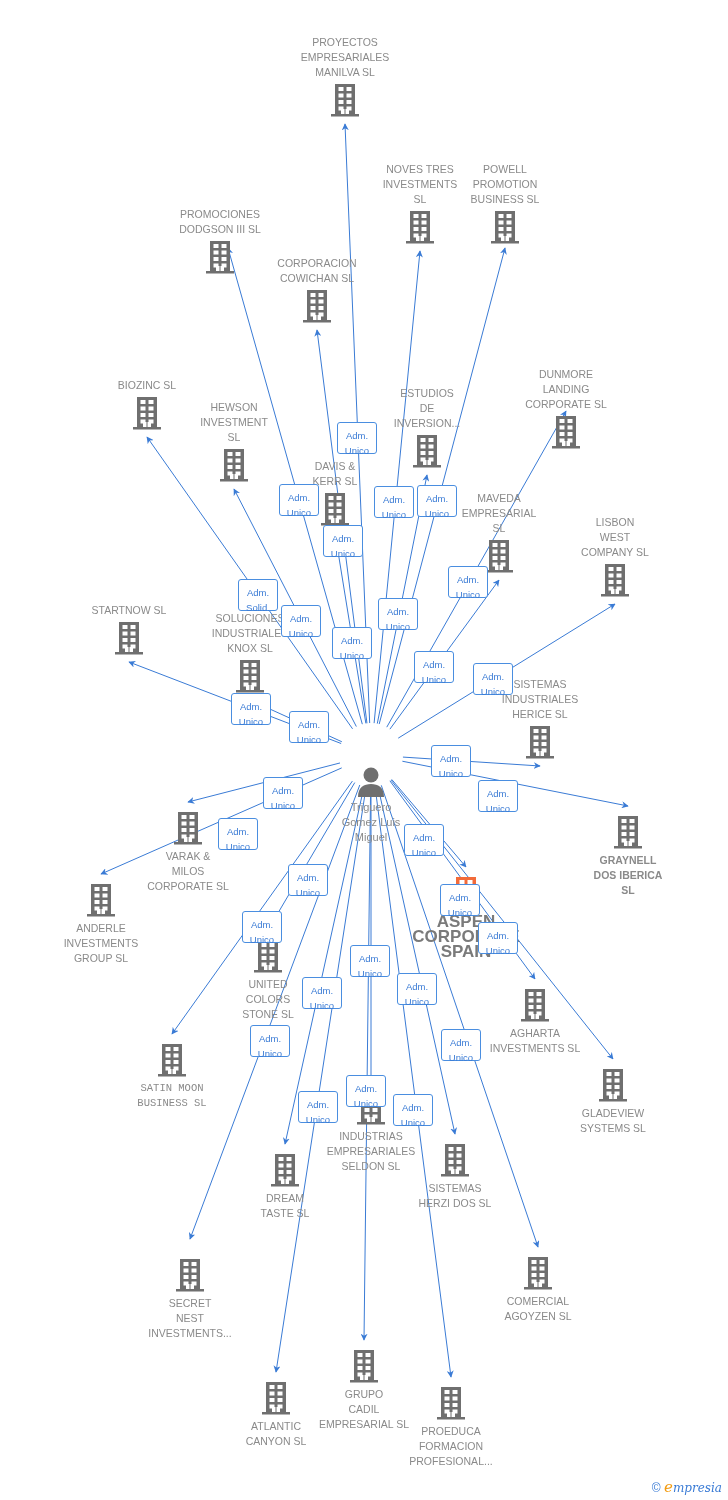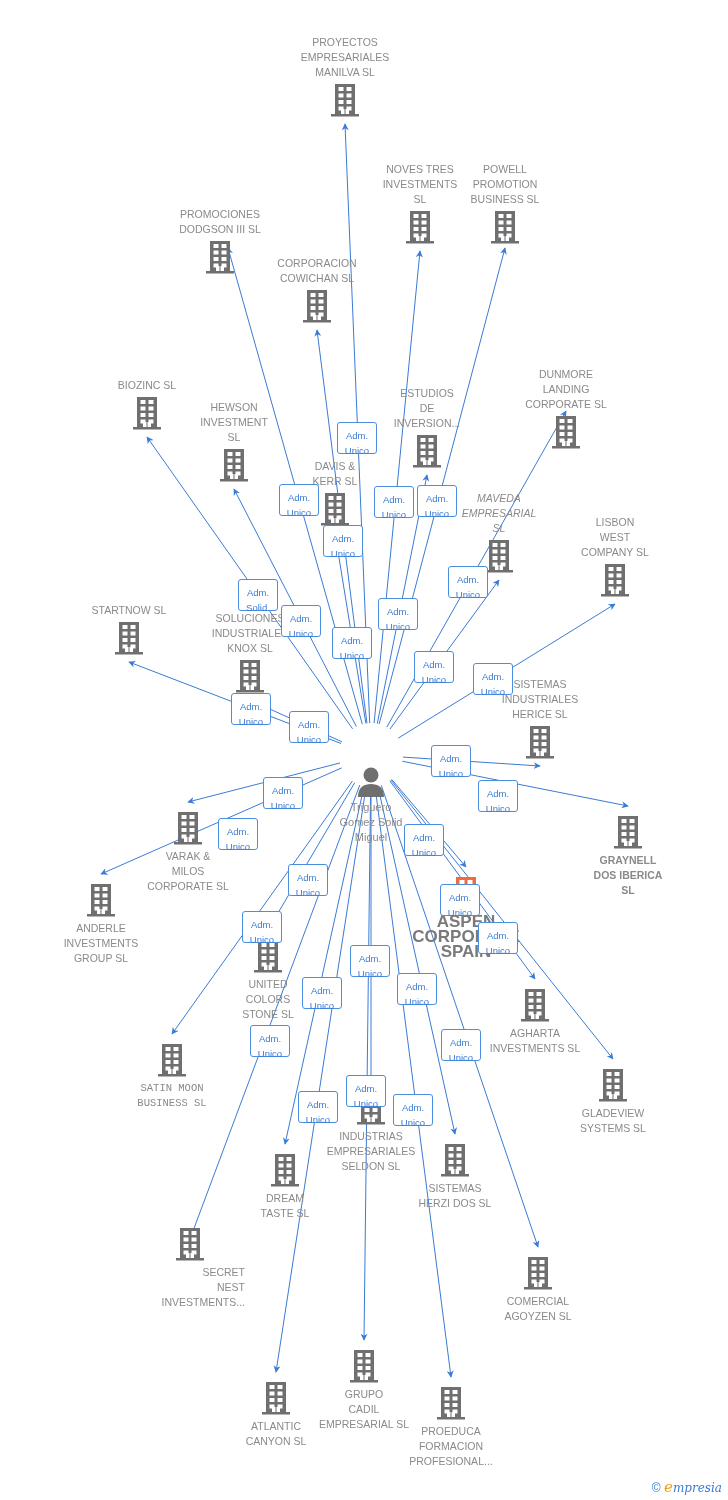--- a/index.html
+++ b/index.html
@@ -246,21 +246,21 @@
         <rect x="8.5" y="10.5" width="5" height="4" fill="#fff"></rect>
         <rect x="16.5" y="10.5" width="5" height="4" fill="#fff"></rect>
         <rect x="8.5" y="17" width="5" height="4" fill="#fff"></rect>
         <rect x="16.5" y="17" width="5" height="4" fill="#fff"></rect>
         <rect x="8.5" y="23.5" width="5" height="4" fill="#fff"></rect>
         <rect x="16.5" y="23.5" width="5" height="4" fill="#fff"></rect>
     <rect x="11" y="26" width="8" height="5" fill="#fff"></rect>
     <rect x="14.5" y="26" width="1" height="5" fill="#6f6f6f"></rect>
   </svg>
     </div>
-    <div class="node above" style="left: 499px; top: 491px; font-style: italic;">
+    <div class="node above" style="left: 499px; top: 491px;">
       <span class="label">MAVEDA</span>
       <span class="label">EMPRESARIAL</span>
       <span class="label">SL</span>
   <svg class="icon" viewBox="0 0 30 34">
     <rect x="5" y="1" width="20" height="30" fill="#6f6f6f"></rect>
     <rect x="1" y="31" width="28" height="2.5" fill="#6f6f6f"></rect>
     <rect x="8.5" y="4" width="5" height="4" fill="#fff"></rect>
         <rect x="16.5" y="4" width="5" height="4" fill="#fff"></rect>
         <rect x="8.5" y="10.5" width="5" height="4" fill="#fff"></rect>
         <rect x="16.5" y="10.5" width="5" height="4" fill="#fff"></rect>
@@ -543,21 +543,21 @@
         <rect x="8.5" y="17" width="5" height="4" fill="#fff"></rect>
         <rect x="16.5" y="17" width="5" height="4" fill="#fff"></rect>
         <rect x="8.5" y="23.5" width="5" height="4" fill="#fff"></rect>
         <rect x="16.5" y="23.5" width="5" height="4" fill="#fff"></rect>
     <rect x="11" y="26" width="8" height="5" fill="#fff"></rect>
     <rect x="14.5" y="26" width="1" height="5" fill="#6f6f6f"></rect>
   </svg>
       <span class="label">DREAM</span>
       <span class="label">TASTE SL</span>
     </div>
-    <div class="node below" style="left: 190px; top: 1224px; text-align: right;">
+    <div class="node below" style="left: 190px; top: 1255px;">
   <svg class="icon" viewBox="0 0 30 34">
     <rect x="5" y="1" width="20" height="30" fill="#6f6f6f"></rect>
     <rect x="1" y="31" width="28" height="2.5" fill="#6f6f6f"></rect>
     <rect x="8.5" y="4" width="5" height="4" fill="#fff"></rect>
         <rect x="16.5" y="4" width="5" height="4" fill="#fff"></rect>
         <rect x="8.5" y="10.5" width="5" height="4" fill="#fff"></rect>
         <rect x="16.5" y="10.5" width="5" height="4" fill="#fff"></rect>
         <rect x="8.5" y="17" width="5" height="4" fill="#fff"></rect>
         <rect x="16.5" y="17" width="5" height="4" fill="#fff"></rect>
         <rect x="8.5" y="23.5" width="5" height="4" fill="#fff"></rect>
@@ -644,21 +644,21 @@
       <span class="label">PROFESIONAL...</span>
     </div>
   </div>
 
 <div class="person" style="left:371px; top:766px;">
   <svg width="30" height="32" viewBox="0 0 30 32" style="display:block;margin:0 auto 2px;">
     <circle cx="15" cy="9" r="7.5" fill="#6f6f6f"></circle>
     <path d="M2 31 C2 21 8 18 15 18 C22 18 28 21 28 31 Z" fill="#6f6f6f"></path>
   </svg>
   <span class="label">Triguero</span>
-  <span class="label">Gomez Solid</span>
+  <span class="label">Gomez Luis</span>
   <span class="label">Miguel</span>
 </div>
 
 <div id="rel-layer">
     <div class="rel" style="left: 337px; top: 422px;">
       <span>Adm.</span>
                   <span>Unico</span>
     </div>
     <div class="rel" style="left: 279px; top: 484px;">
       <span>Adm.</span>

